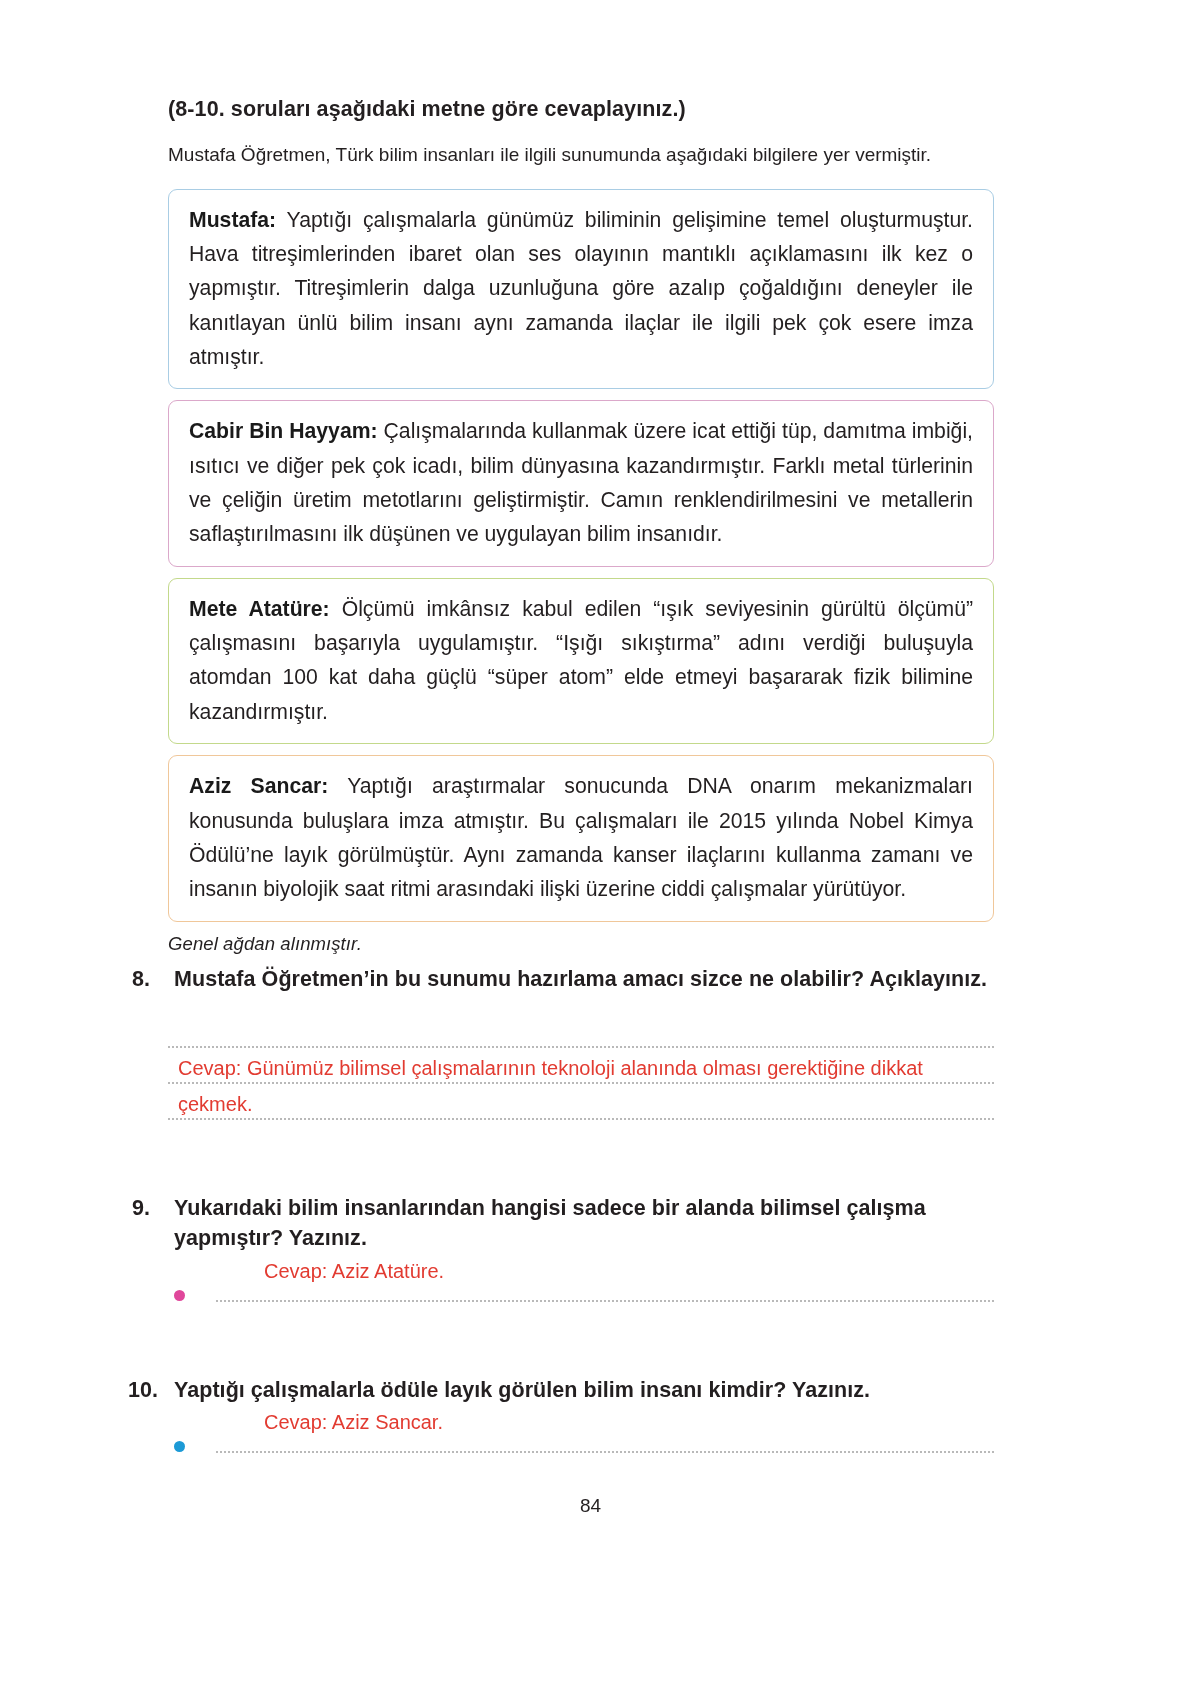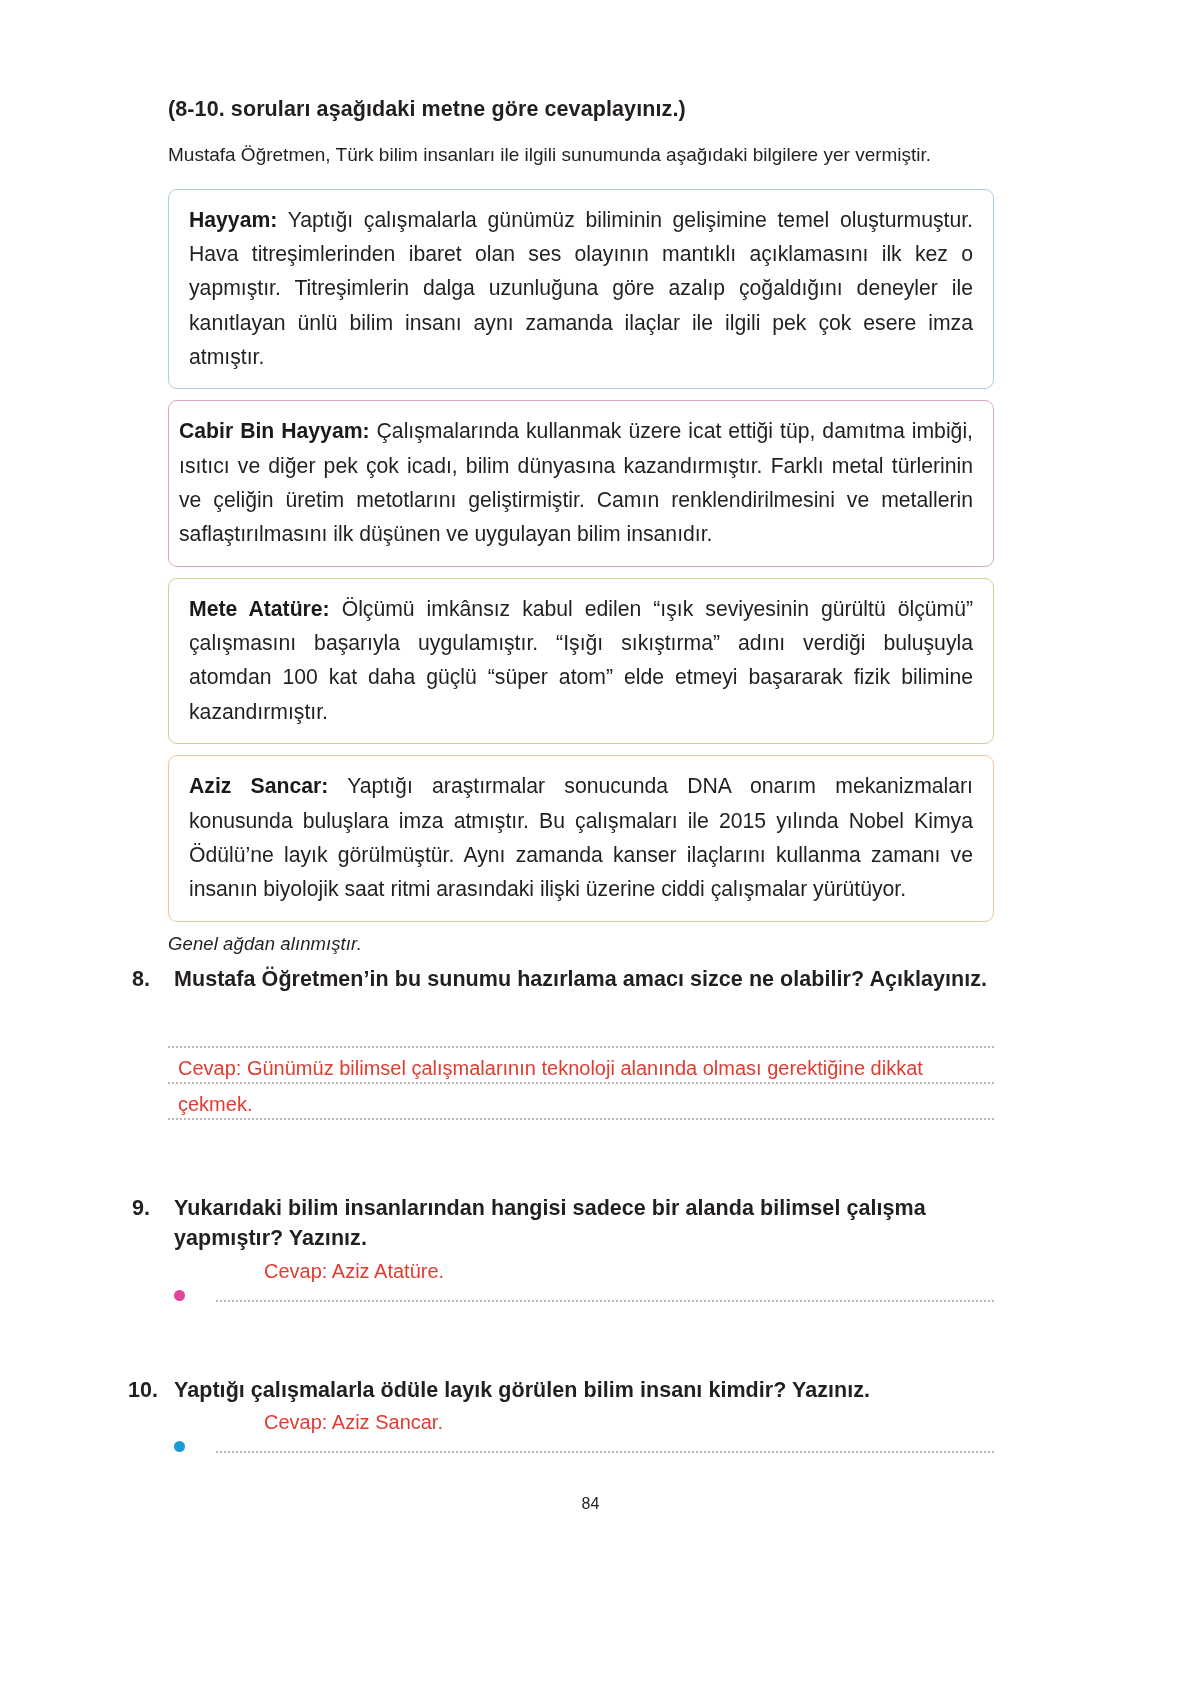--- a/index.html
+++ b/index.html
@@ -62,21 +62,21 @@
     text-align: justify;
     text-justify: inter-word;
     color: #231f20;
     hyphens: manual;
   }
   .sci-box .name {
     font-weight: bold;
     color: #1a1a1a;
   }
   .box-blue   { border-color: #a9cde4; }
-  .box-pink   { border-color: #dba8ca; padding-left: 10px; }
+  .box-pink   { border-color: #dba8ca; }
   .box-green  { border-color: #c3d98b; }
   .box-orange { border-color: #f0c79a; }
 
   
   .source {
     font-size: 18.5px;
     font-style: italic;
     color: #231f20;
     margin: 6px 0 10px 0;
     letter-spacing: 0.1px;
@@ -166,36 +166,36 @@
   .spacer-md { height: 60px; }
   .spacer-lg { height: 74px; }
 
   
   .page-number {
     position: absolute;
     left: 0;
     right: 0;
     top: 1495px;
     text-align: center;
-    font-size: 16px;
+    font-size: 19px;
     color: #231f20;
   }
 </style>
 </head>
 <body>
 
 <div class="page">
   <div class="content">
 
     <div class="directive">(8-10. soruları aşağıdaki metne göre cevaplayınız.)</div>
 
     <p class="intro">Mustafa Öğretmen, Türk bilim insanları ile ilgili sunumunda aşağıdaki bilgilere yer vermiştir.</p>
 
     <div class="sci-box box-blue">
-      <p><span class="name">Hayyam:</span><span> Yaptığı çalışmalarla günümüz biliminin gelişimine temel oluşturmuştur. Hava titreşimlerinden ibaret olan ses olayının mantıklı açıklamasını ilk kez o yapmıştır. Titreşimlerin dalga uzunluğuna göre azalıp çoğaldığını deneyler ile kanıtlayan ünlü bilim insanı aynı zamanda ilaçlar ile ilgili pek çok esere imza atmıştır.</span></p>
+      <p><span class="name">Mustafa:</span><span> Yaptığı çalışmalarla günümüz biliminin gelişimine temel oluşturmuştur. Hava titreşimlerinden ibaret olan ses olayının mantıklı açıklamasını ilk kez o yapmıştır. Titreşimlerin dalga uzunluğuna göre azalıp çoğaldığını deneyler ile kanıtlayan ünlü bilim insanı aynı zamanda ilaçlar ile ilgili pek çok esere imza atmıştır.</span></p>
     </div>
 
     <div class="sci-box box-pink">
       <p><span class="name">Cabir Bin Hayyam:</span><span> Çalışmalarında kullanmak üzere icat ettiği tüp, damıtma imbiği, ısıtıcı ve diğer pek çok icadı, bilim dünyasına kazandırmıştır. Farklı metal türlerinin ve çeliğin üretim metotlarını geliştirmiştir. Camın renklendirilmesini ve metallerin saflaştırılmasını ilk düşünen ve uygulayan bilim insanıdır.</span></p>
     </div>
 
     <div class="sci-box box-green">
       <p><span class="name">Mete Atatüre:</span><span> Ölçümü imkânsız kabul edilen “ışık seviyesinin gürültü ölçümü” çalışmasını başarıyla uygulamıştır. “Işığı sıkıştırma” adını verdiği buluşuyla atomdan 100 kat daha güçlü “süper atom” elde etmeyi başararak fizik bilimine kazandırmıştır.</span></p>
     </div>
 

